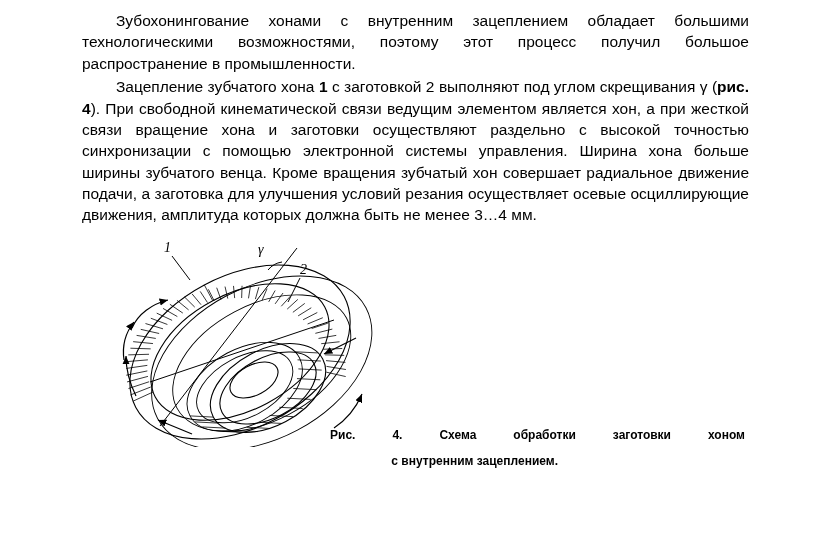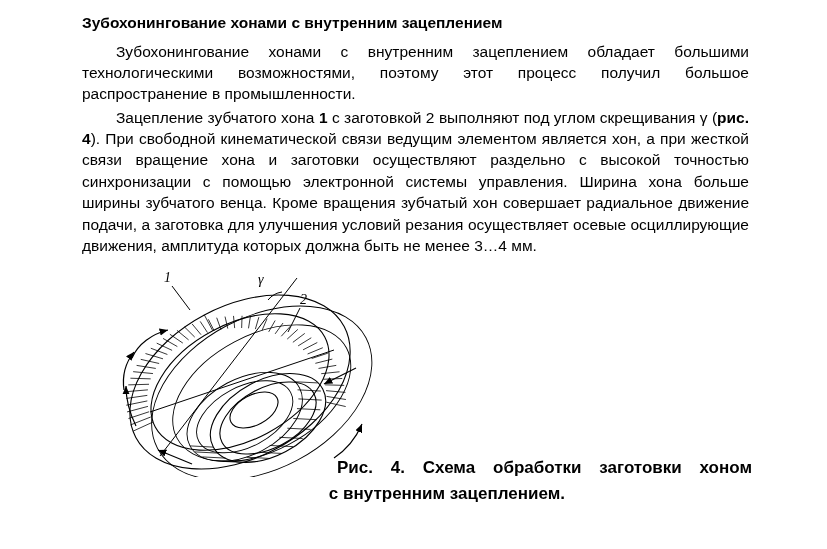--- a/index.html
+++ b/index.html
@@ -43,24 +43,24 @@
     height: 232px;
     margin-top: 6px;
   }
   .figure-svg {
     position: absolute;
     left: -10px;
     top: 0;
   }
   .figure-caption {
     position: absolute;
-    left: 255px;
+    left: 248px;
     top: 195px;
     width: 415px;
-    font-size: 17px;
+    font-size: 12px;
     font-weight: bold;
     line-height: 1.35;
     text-align: justify;
     text-justify: inter-word;
   }
   .figure-caption .cap-line2 {
     position: absolute;
     left: -192px;
     top: 26px;
     width: 420px;
@@ -72,21 +72,20 @@
     text-align: justify;
     text-align-last: justify;
     white-space: nowrap;
   }
 </style>
 </head>
 <body>
 
 <div class="page">
 
-  <div class="doc-title">Зубохонингование хонами с внутренним зацеплением</div>
 
   <p class="body-par">Зубохонингование хонами с внутренним зацеплением обладает большими технологическими возможностями, поэтому этот процесс получил большое распространение в промышленности.</p>
 
   <p class="body-par"><span>Зацепление зубчатого хона </span><span class="b">1</span><span> с заготовкой 2 выполняют под углом скрещивания γ (</span><span class="b">рис. 4</span><span>). При свободной кинематической связи ведущим элементом является хон, а при жесткой связи вращение хона и заготовки осуществляют раздельно с высокой точностью синхронизации с помощью электронной системы управления. Ширина хона больше ширины зубчатого венца. Кроме вращения зубчатый хон совершает радиальное движение подачи, а заготовка для улучшения условий резания осуществляет осевые осциллирующие движения, амплитуда которых должна быть не менее 3…4 мм.</span></p>
 
   <div class="figure-area">
 
     <svg class="figure-svg" width="340" height="215" viewBox="0 0 340 215">
       <defs>
         <marker id="arrh" markerWidth="9" markerHeight="9" refX="7" refY="3" orient="auto">

